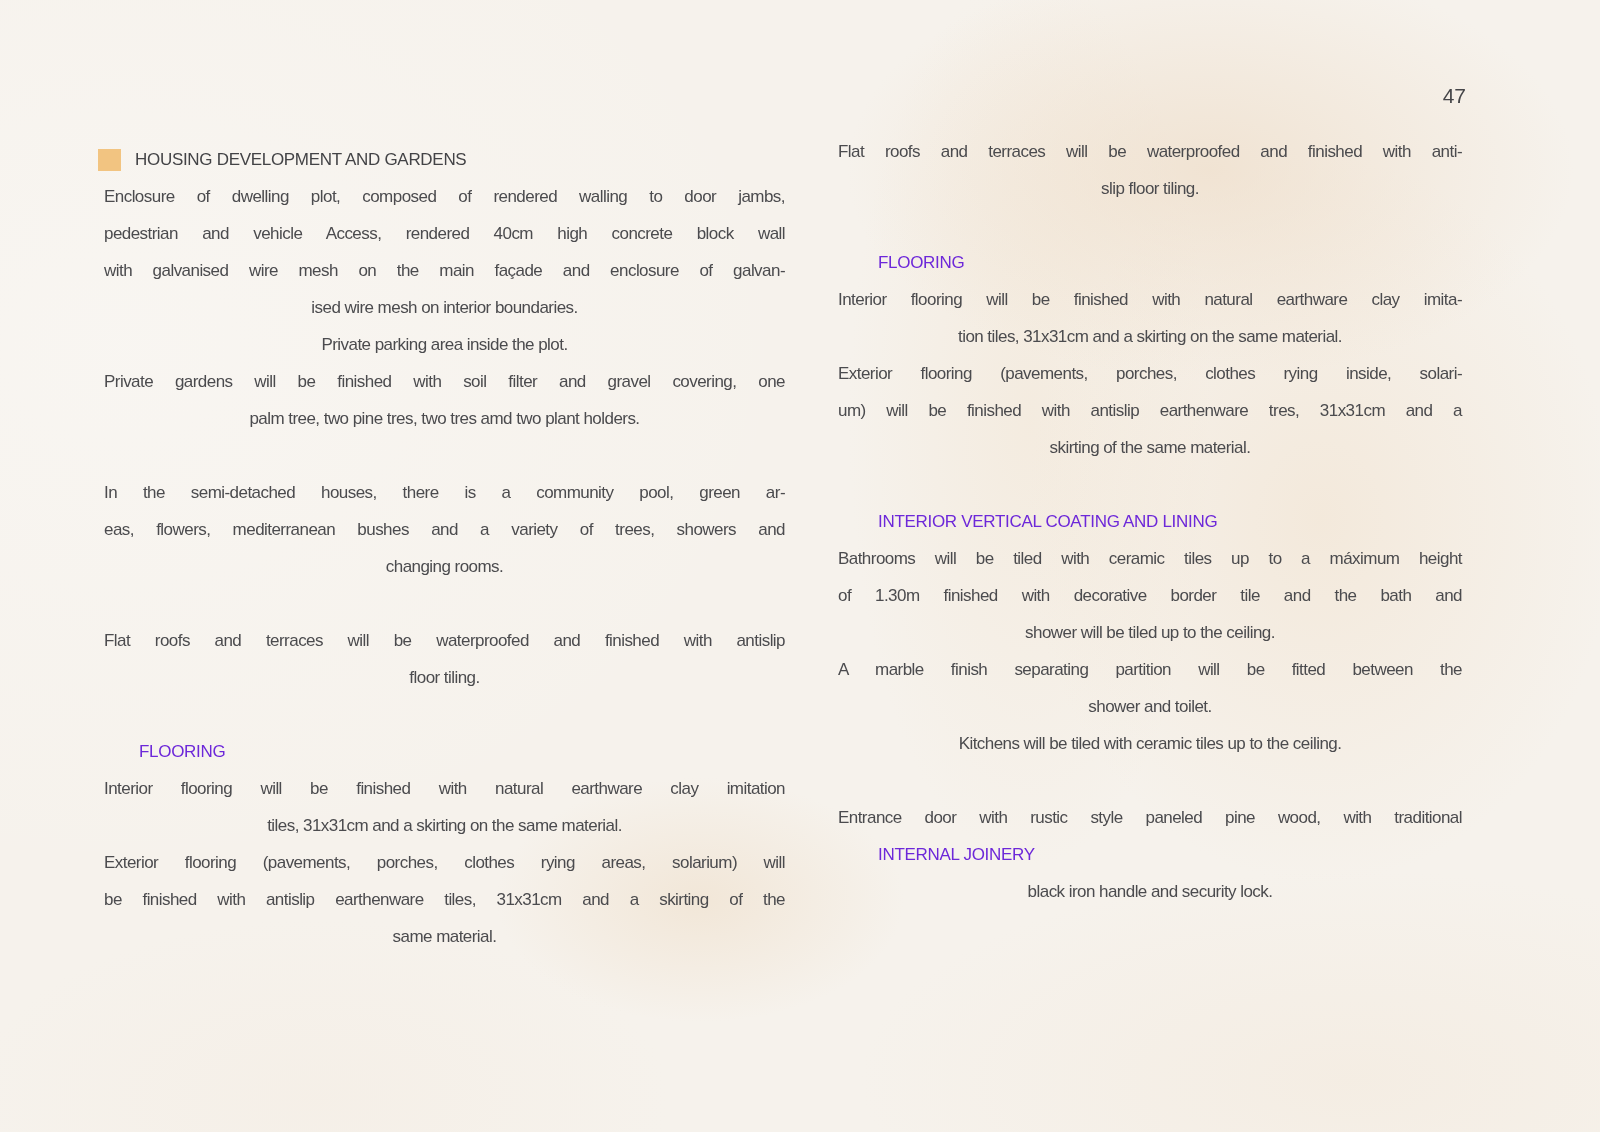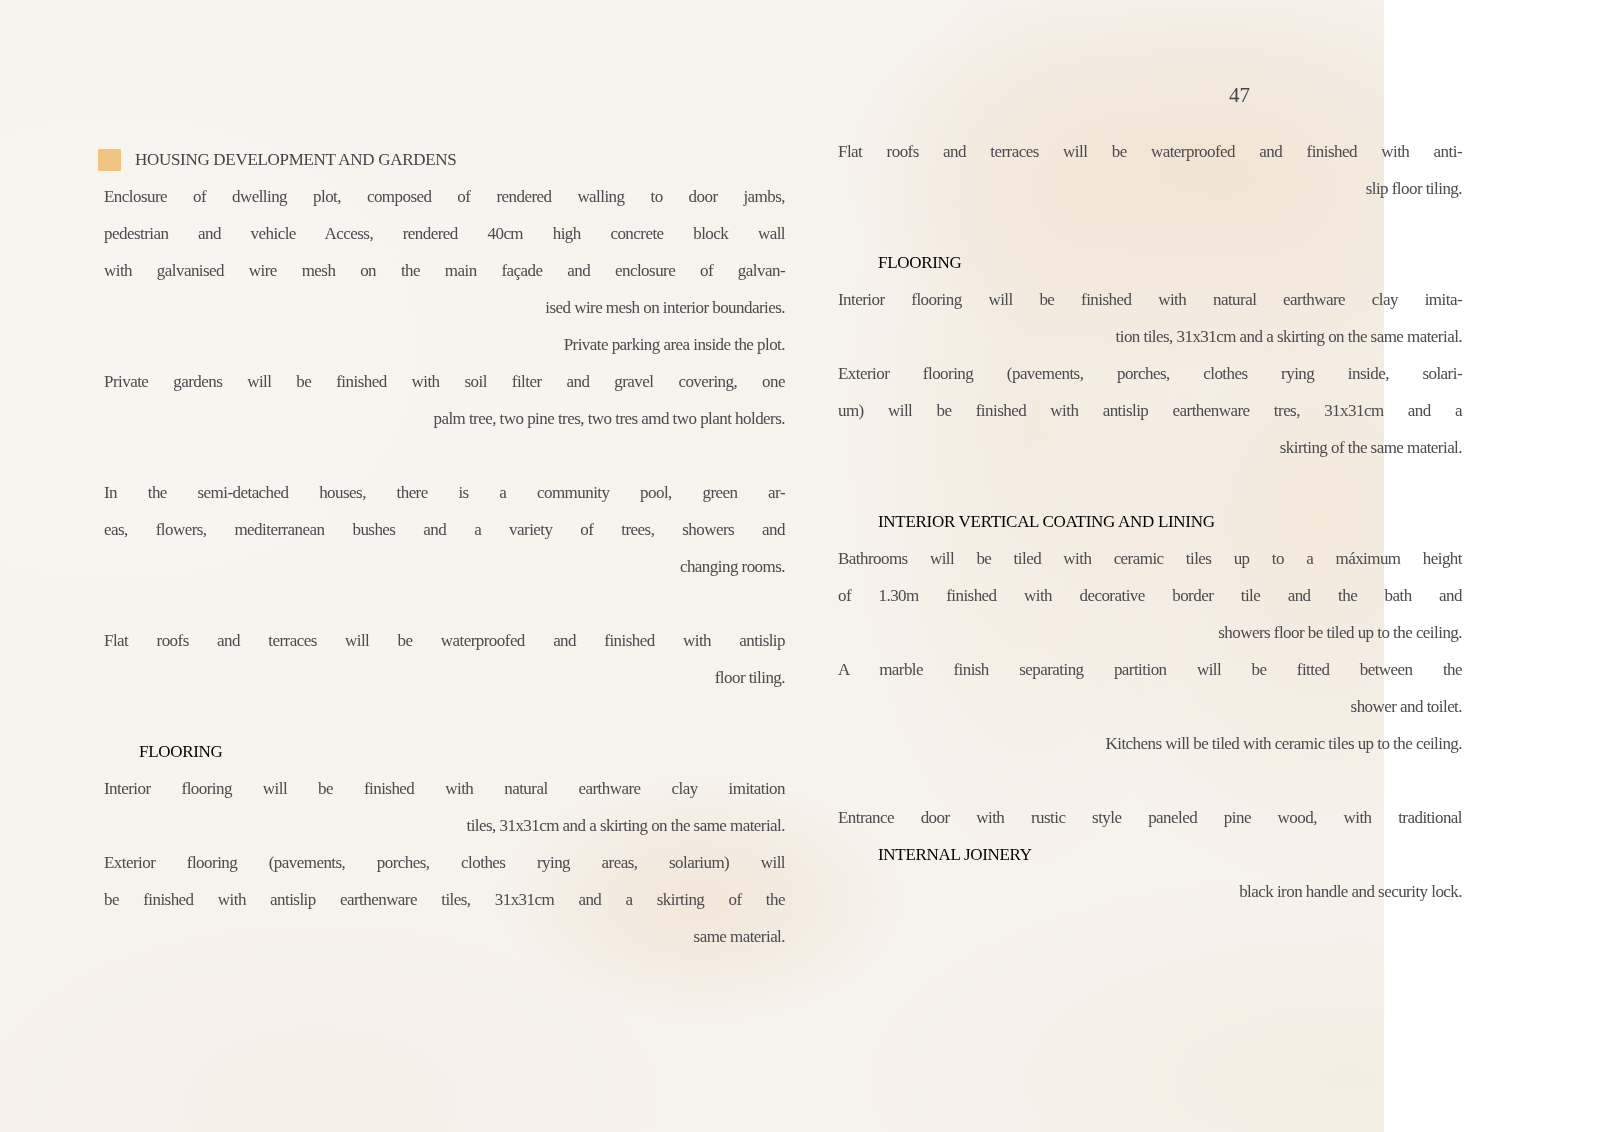--- a/index.html
+++ b/index.html
@@ -5,24 +5,23 @@
   html, body {
     margin: 0;
     padding: 0;
     width: 1600px;
     height: 1132px;
     overflow: hidden;
     font-family: "Liberation Sans", "DejaVu Sans", sans-serif;
   }
   .page {
     position: relative;
-    width: 1384px;
+    width: 1600px;
     height: 1132px;
     background: #f6f2ec;
-    font-family: Liberation Serif, serif;
   }
   .wash {
     position: absolute;
     inset: 0;
     background:
       radial-gradient(ellipse 520px 300px at 1210px 170px, rgba(236,215,190,0.55), rgba(236,215,190,0) 70%),
       radial-gradient(ellipse 420px 520px at 1320px 520px, rgba(240,222,199,0.45), rgba(240,222,199,0) 70%),
       radial-gradient(ellipse 260px 640px at 1030px 420px, rgba(242,229,211,0.50), rgba(242,229,211,0) 70%),
       radial-gradient(ellipse 300px 180px at 700px 900px, rgba(238,221,199,0.55), rgba(238,221,199,0) 68%),
       radial-gradient(ellipse 700px 300px at 1350px 1080px, rgba(243,233,220,0.55), rgba(243,233,220,0) 70%),
@@ -50,25 +49,25 @@
   .line {
     line-height: 37px;
     height: 37px;
     white-space: nowrap;
   }
   
   .jl {
     text-align: justify;
     text-align-last: justify;
   }
-  .ll { text-align: right; }
+  .ll { text-align: center; }
   .spacer { height: 37px; }
   .heading {
     padding-left: 35px;
-    color: #000000;
+    color: #6d28d9;
     letter-spacing: -0.3px;
   }
   .col-right .heading { padding-left: 40px; }
   .h-bullet {
     display: flex;
     align-items: center;
     margin-left: -6px;
     color: #434346;
   }
   .h-bullet .bullet {
@@ -120,21 +119,21 @@
       <div class="line heading">FLOORING</div>
       <div class="line jl">Interior flooring will be finished with natural earthware clay imita-</div>
       <div class="line ll">tion tiles, 31x31cm and a skirting on the same material.</div>
       <div class="line jl">Exterior flooring (pavements, porches, clothes rying inside, solari-</div>
       <div class="line jl">um) will be finished with antislip earthenware tres, 31x31cm and a</div>
       <div class="line ll">skirting of the same material.</div>
       <div class="spacer"></div>
       <div class="line heading">INTERIOR VERTICAL COATING AND LINING</div>
       <div class="line jl">Bathrooms will be tiled with ceramic tiles up to a máximum height</div>
       <div class="line jl">of 1.30m finished with decorative border tile and the bath and</div>
-      <div class="line ll">showers floor be tiled up to the ceiling.</div>
+      <div class="line ll">shower will be tiled up to the ceiling.</div>
       <div class="line jl">A marble finish separating partition will be fitted between the</div>
       <div class="line ll">shower and toilet.</div>
       <div class="line ll">Kitchens will be tiled with ceramic tiles up to the ceiling.</div>
       <div class="spacer"></div>
       <div class="line jl">Entrance door with rustic style paneled pine wood, with traditional</div>
       <div class="line heading">INTERNAL JOINERY</div>
       <div class="line ll">black iron handle and security lock.</div>
     </div>
 </div>
 

